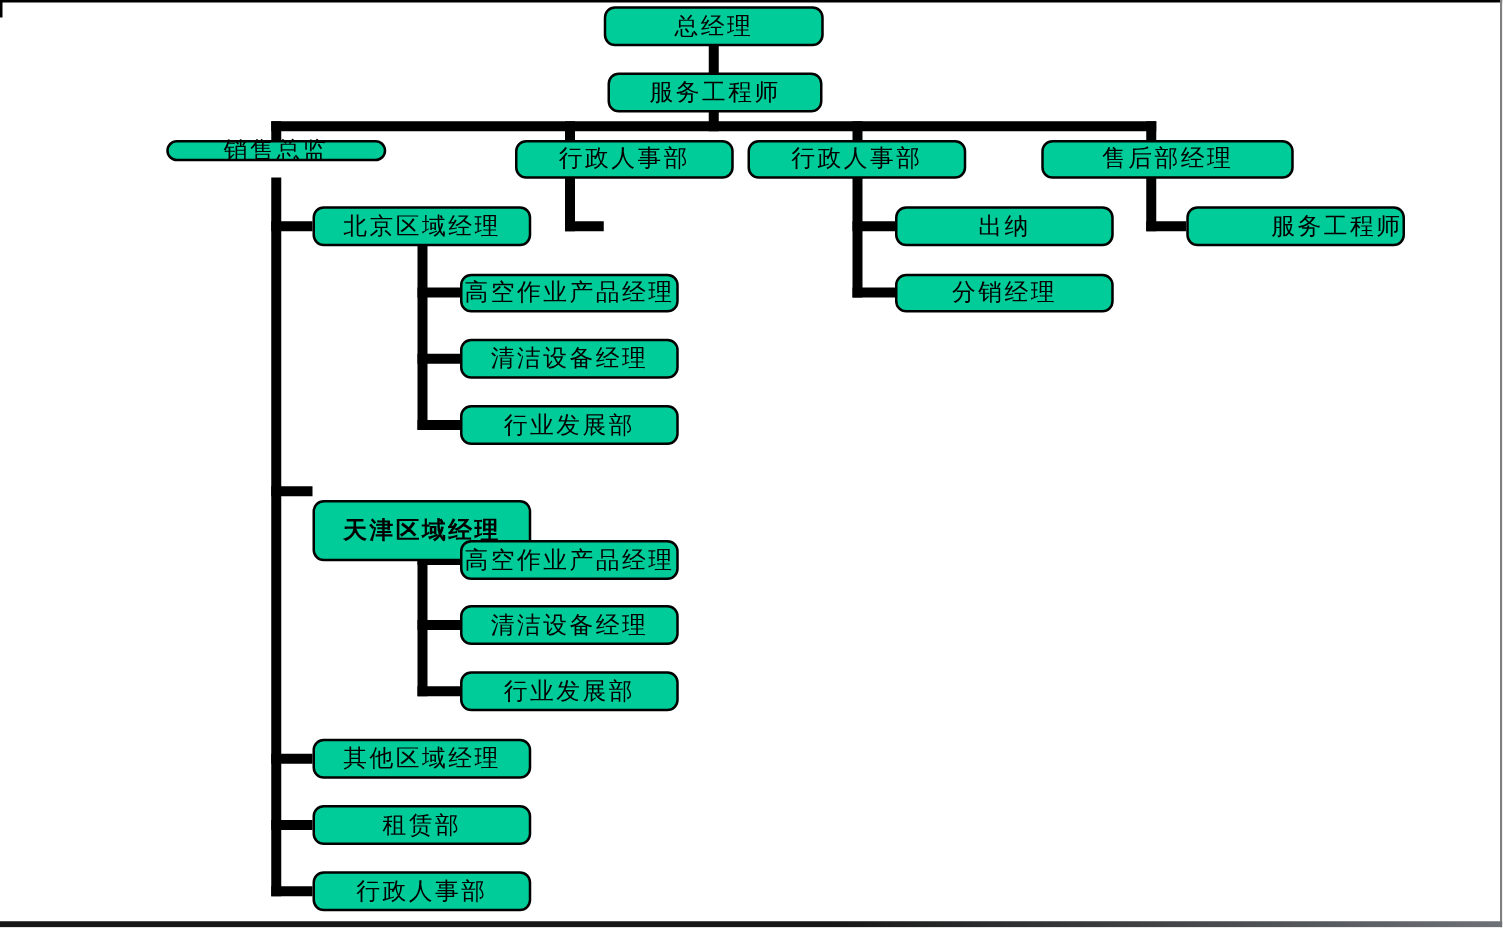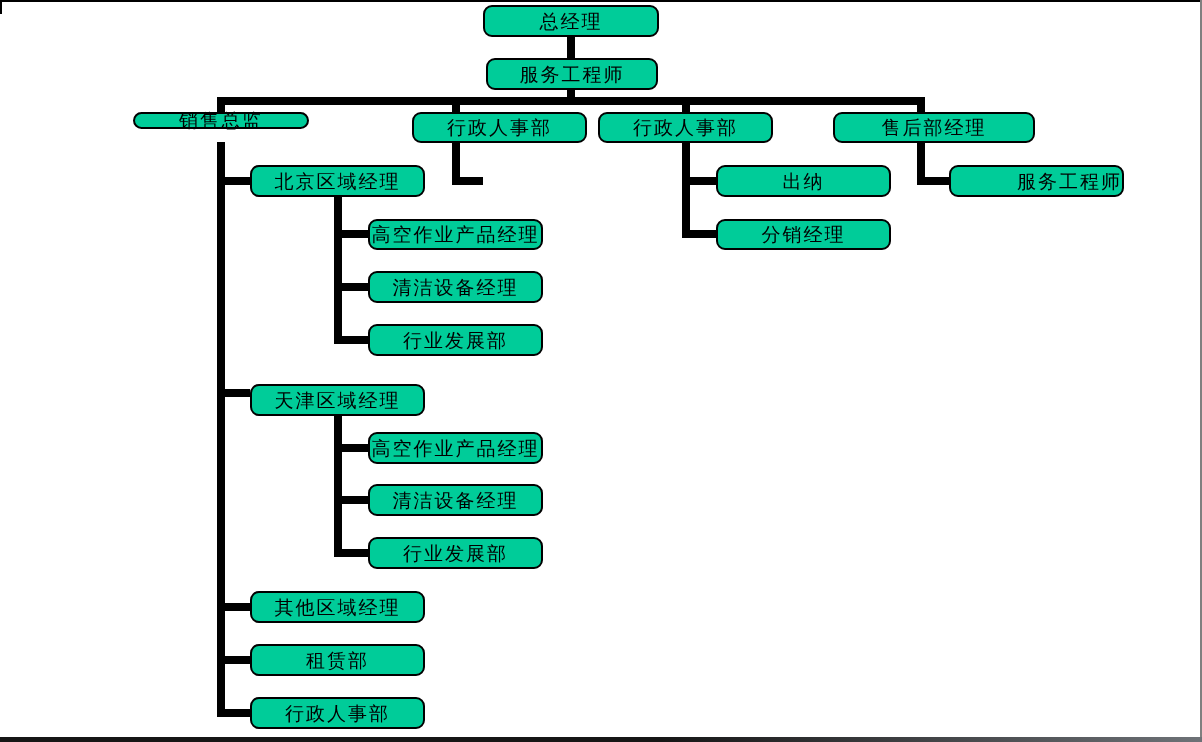--- a/index.html
+++ b/index.html
@@ -117,21 +117,21 @@
       </div>
       <div class="node" style="left: 716px; top: 219px; width: 175px; height: 31px;">
         <span>分销经理</span>
       </div>
       <div class="node" style="left: 368px; top: 271px; width: 175px; height: 32px;">
         <span>清洁设备经理</span>
       </div>
       <div class="node" style="left: 368px; top: 324px; width: 175px; height: 32px;">
         <span>行业发展部</span>
       </div>
-      <div class="node" style="left: 250px; top: 384px; width: 175px; height: 32px;">
+      <div class="node" style="left: 250px; top: 400px; width: 175px; height: 49px; font-weight: bold;">
         <span>天津区域经理</span>
       </div>
       <div class="node" style="left: 368px; top: 432px; width: 175px; height: 32px;">
         <span>高空作业产品经理</span>
       </div>
       <div class="node" style="left: 368px; top: 484px; width: 175px; height: 32px;">
         <span>清洁设备经理</span>
       </div>
       <div class="node" style="left: 368px; top: 537px; width: 175px; height: 32px;">
         <span>行业发展部</span>

